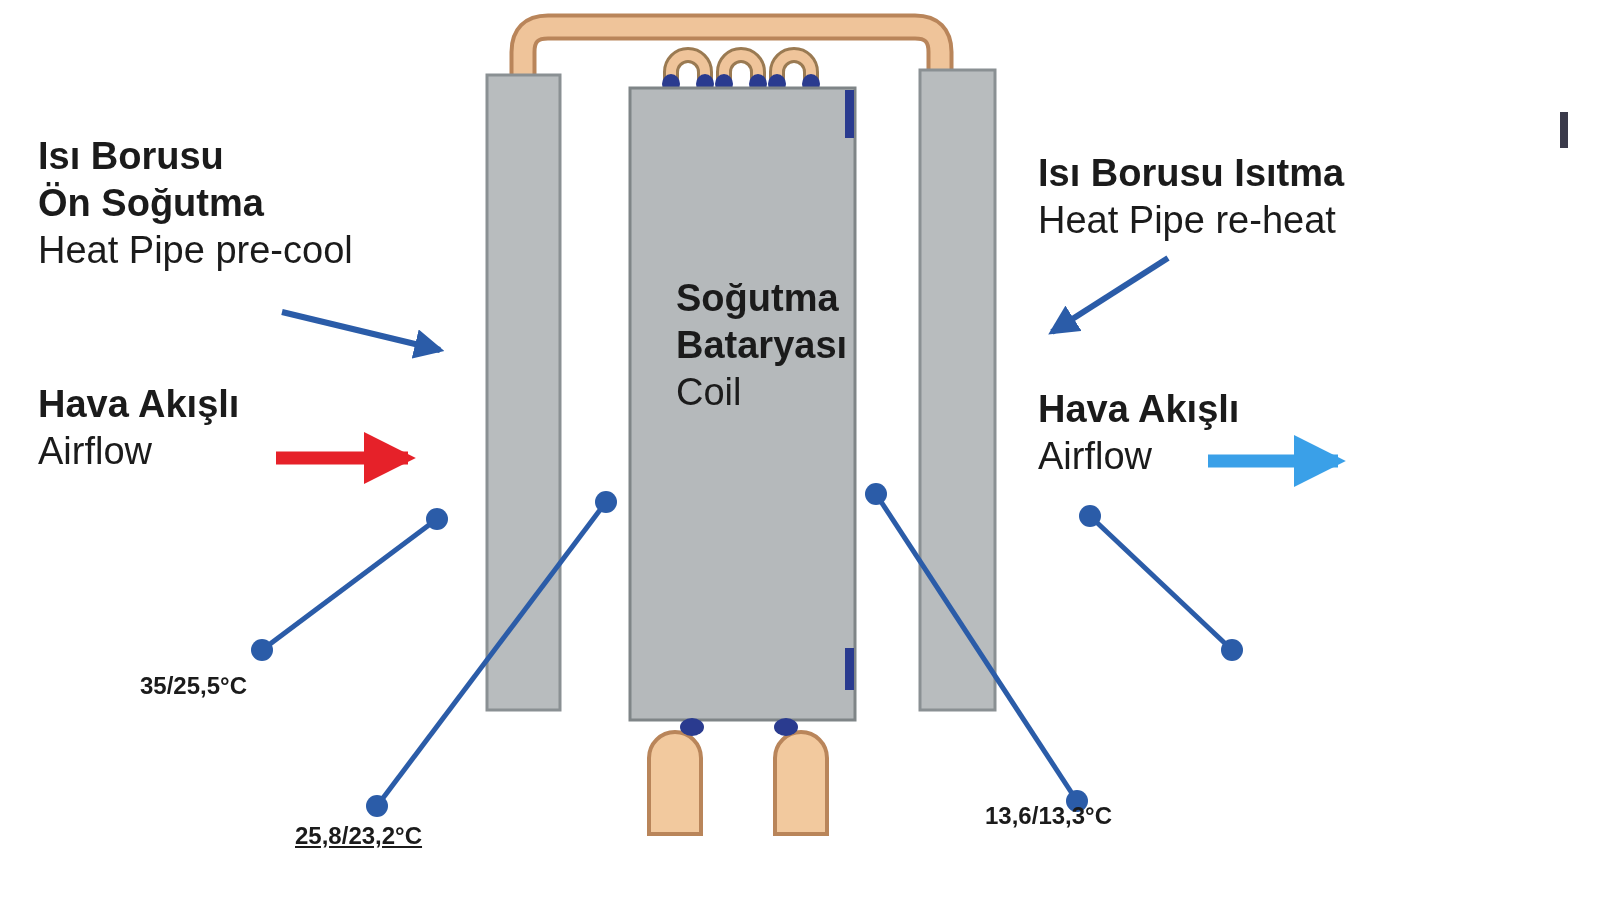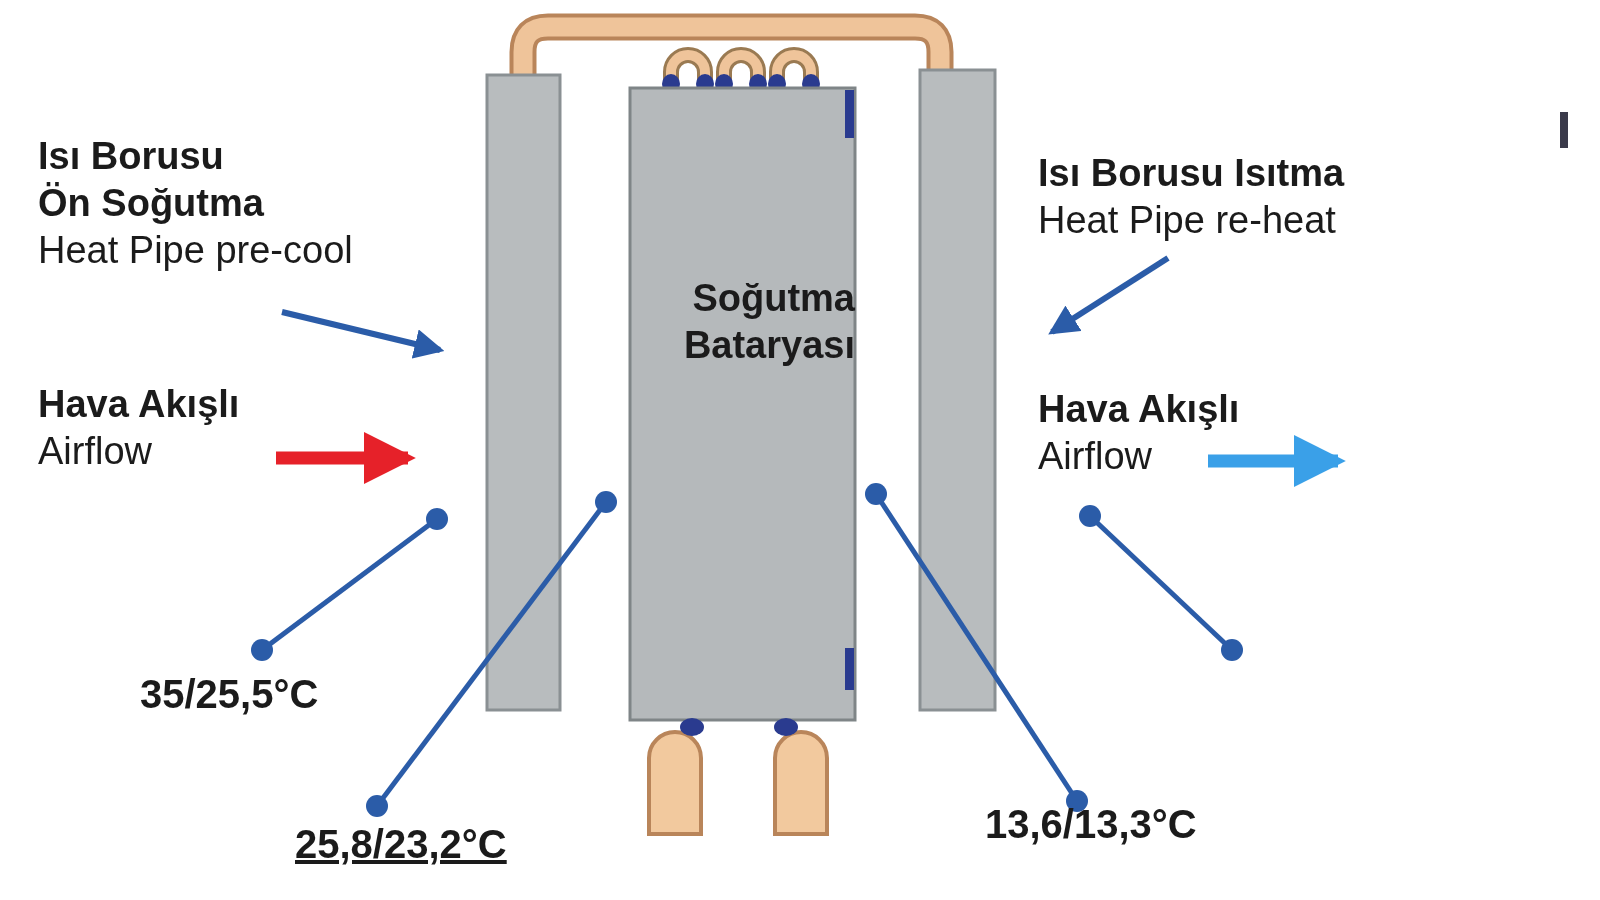--- a/index.html
+++ b/index.html
@@ -26,29 +26,30 @@
     font-size: 38px;
     line-height: 47px;
     white-space: nowrap;
   }
   .lbl .b { font-weight: bold; }
   .coil-lbl {
     position: absolute;
     left: 630px;
     top: 275px;
     width: 225px;
-    text-align: right;
+    text-align: left;
     font-size: 38px;
     line-height: 47px;
+    padding-left: 46px;
   }
   .coil-lbl .b { font-weight: bold; }
   .temp {
     position: absolute;
     font-weight: bold;
-    font-size: 40px;
+    font-size: 24px;
     white-space: nowrap;
   }
 </style>
 </head>
 <body>
 
 <div class="stage">
 
   <svg class="diagram" width="1600" height="900" viewBox="0 0 1600 900">
     <defs>
@@ -133,20 +134,21 @@
   </div>
 
   <div class="lbl" style="left:38px; top:381px;">
     <div class="b">Hava Akışlı</div>
     <div>Airflow</div>
   </div>
 
   <div class="coil-lbl">
     <div class="b">Soğutma</div>
     <div class="b">Bataryası</div>
+    <div>Coil</div>
   </div>
 
   <div class="lbl" style="left:1038px; top:150px;">
     <div class="b">Isı Borusu Isıtma</div>
     <div>Heat Pipe re-heat</div>
   </div>
 
   <div class="lbl" style="left:1038px; top:386px;">
     <div class="b">Hava Akışlı</div>
     <div>Airflow</div>

